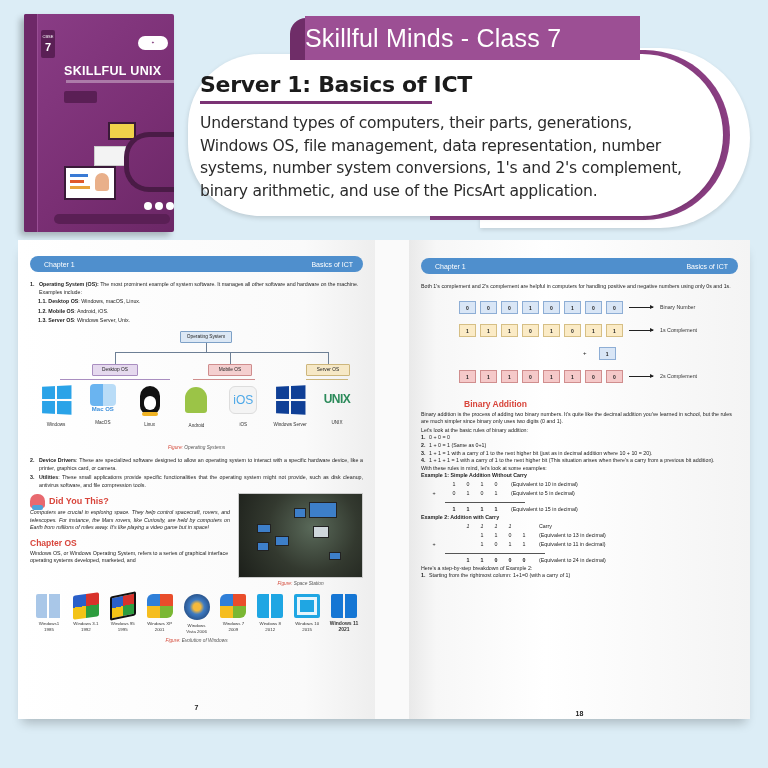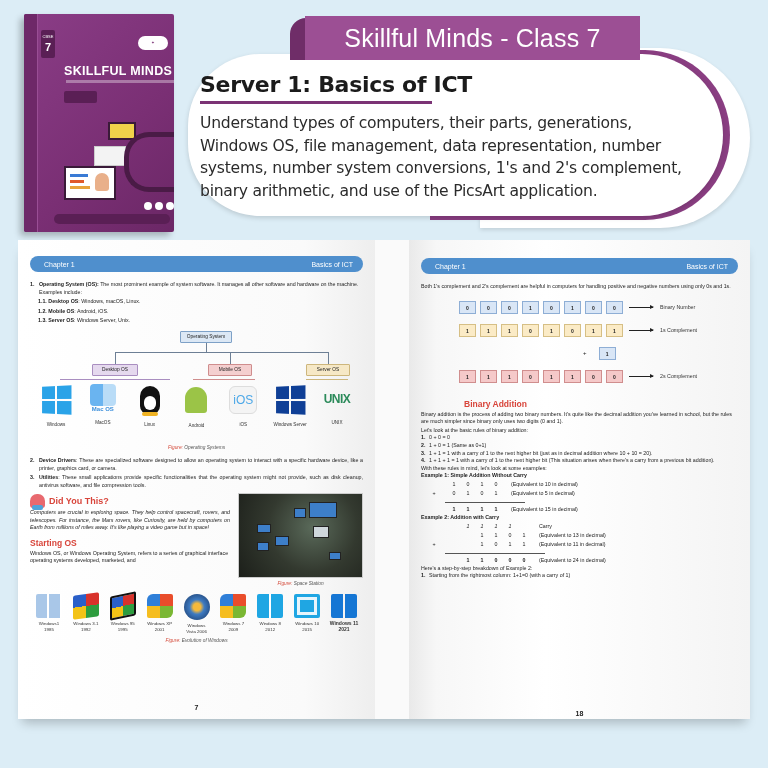--- a/index.html
+++ b/index.html
@@ -26,21 +26,21 @@
   .cover-art-monitor .face { position: absolute; right: 5px; top: 5px; width: 14px; height: 18px; background: #e9b08a; border-radius: 7px 7px 3px 3px; }
   .cover-icons { position: absolute; left: 120px; top: 188px; display: flex; gap: 3px; }
   .cover-icons span { width: 8px; height: 8px; border-radius: 50%; background: #fff; display: block; }
   .cover-footer { position: absolute; left: 30px; bottom: 8px; width: 116px; height: 10px; background: #5a1f55; border-radius: 5px; }
 
   
   .info-back { position: absolute; left: 480px; top: 48px; width: 270px; height: 180px; background: #fff; border-radius: 0 100px 100px 0; box-shadow: 0 2px 4px rgba(0,0,0,.12); }
   .info-purple-arc { position: absolute; left: 430px; top: 50px; width: 300px; height: 170px; border: 9px solid #8a3e82; border-left: none; border-radius: 0 95px 95px 0; }
   .info-card { position: absolute; left: 188px; top: 54px; width: 535px; height: 162px; background: #fff; border-radius: 80px 90px 90px 80px; box-shadow: 0 2px 5px rgba(0,0,0,.15); }
   .ribbon-fold { position: absolute; left: 290px; top: 18px; width: 30px; height: 42px; background: #6f2d68; border-radius: 16px 0 0 0; }
-  .ribbon { position: absolute; left: 305px; top: 16px; width: 335px; height: 44px; background: #9c4f94; color: #fff; font-size: 25px; text-align: center; line-height: 44px; letter-spacing: .2px; }
+  .ribbon { position: absolute; left: 305px; top: 16px; width: 335px; height: 44px; background: #9c4f94; color: #fff; font-size: 25px; line-height: 44px; letter-spacing: .2px; }
   .chapter-title { position: absolute; left: 200px; top: 72px; font-size: 22px; font-weight: bold; color: #1b1b1b; font-family: "DejaVu Sans", sans-serif; letter-spacing: -.3px; }
   .chapter-underline { position: absolute; left: 200px; top: 101px; width: 232px; height: 3px; background: #7b3375; }
   .chapter-desc { position: absolute; left: 200px; top: 112px; width: 500px; font-size: 15.6px; line-height: 22.5px; color: #2b2b2b; font-family: "DejaVu Sans", sans-serif; letter-spacing: -.25px; }
 
   
   .spread { position: absolute; left: 18px; top: 240px; width: 732px; height: 479px; background: #fafafa; box-shadow: 0 8px 10px -4px rgba(0,0,0,.22); display: flex; gap: 34px; }
   .page { position: relative; width: 366px; height: 100%; padding: 16px 12px 0 12px; }
   .page.left { background: linear-gradient(90deg,#fff 0%,#fafafa 80%,#eeeeee 100%); }
   .page.right { background: linear-gradient(90deg,#e9e9e9 0%,#f7f7f7 8%,#fff 40%,#f4f4f4 100%); }
   .page-header { height: 16px; background: #4f8fcd; border-radius: 8px; color: #fff; font-size: 7px; display: flex; justify-content: space-between; align-items: center; padding: 0 10px 0 14px; }
@@ -122,21 +122,21 @@
 </head>
 <body>
 
 <div class="cover">
   <div class="cover-spine"></div>
   <div class="cover-grade-badge">
     <span class="cbse">CBSE</span>
     <span class="num">7</span>
   </div>
   <div class="cover-logo">✦</div>
-  <div class="cover-title">SKILLFUL MINDS</div>
+  <div class="cover-title">SKILLFUL UNIX</div>
   <div class="cover-sub"></div>
   <div class="cover-tag"></div>
   <div class="cover-art-screen"></div>
   <div class="cover-art-doc"></div>
   <div class="cover-art-road"></div>
   <div class="cover-art-monitor">
     <div class="bar1"></div>
       <div class="bar2"></div>
       <div class="bar3"></div>
       <div class="face"></div>
@@ -265,21 +265,21 @@
       <span><b>Utilities</b><span>: These small applications provide specific functionalities that the operating system might not provide, such as disk cleanup, antivirus software, and file compression tools.</span></span>
     </div>
 
     <div class="dyk-wrap">
       <div class="dyk-left">
         <div class="dyk-head">
           <div class="brain-icon"></div>
           <span class="dyk-title">Did You This?</span>
         </div>
         <div class="dyk-text">Computers are crucial in exploring space. They help control spacecraft, rovers, and telescopes. For instance, the Mars rovers, like Curiosity, are held by computers on Earth from millions of miles away. It's like playing a video game but in space!</div>
-        <div class="section-h">Starting OS</div>
+        <div class="section-h">Chapter OS</div>
         <div class="txt">Windows OS, or Windows Operating System, refers to a series of graphical interface operating systems developed, marketed, and</div>
       </div>
       <div>
         <div class="space-photo">
           <div class="scr" style="left:70px;top:8px;width:28px;height:16px;"></div>
           <div class="scr" style="left:55px;top:14px;width:12px;height:10px;"></div>
           <div class="scr" style="left:18px;top:30px;width:14px;height:9px;"></div>
           <div class="scr" style="left:36px;top:42px;width:14px;height:10px;"></div>
           <div class="scr" style="left:18px;top:48px;width:12px;height:9px;"></div>
           <div class="scr" style="left:74px;top:32px;width:16px;height:12px;background:#cfd7dc;"></div>

